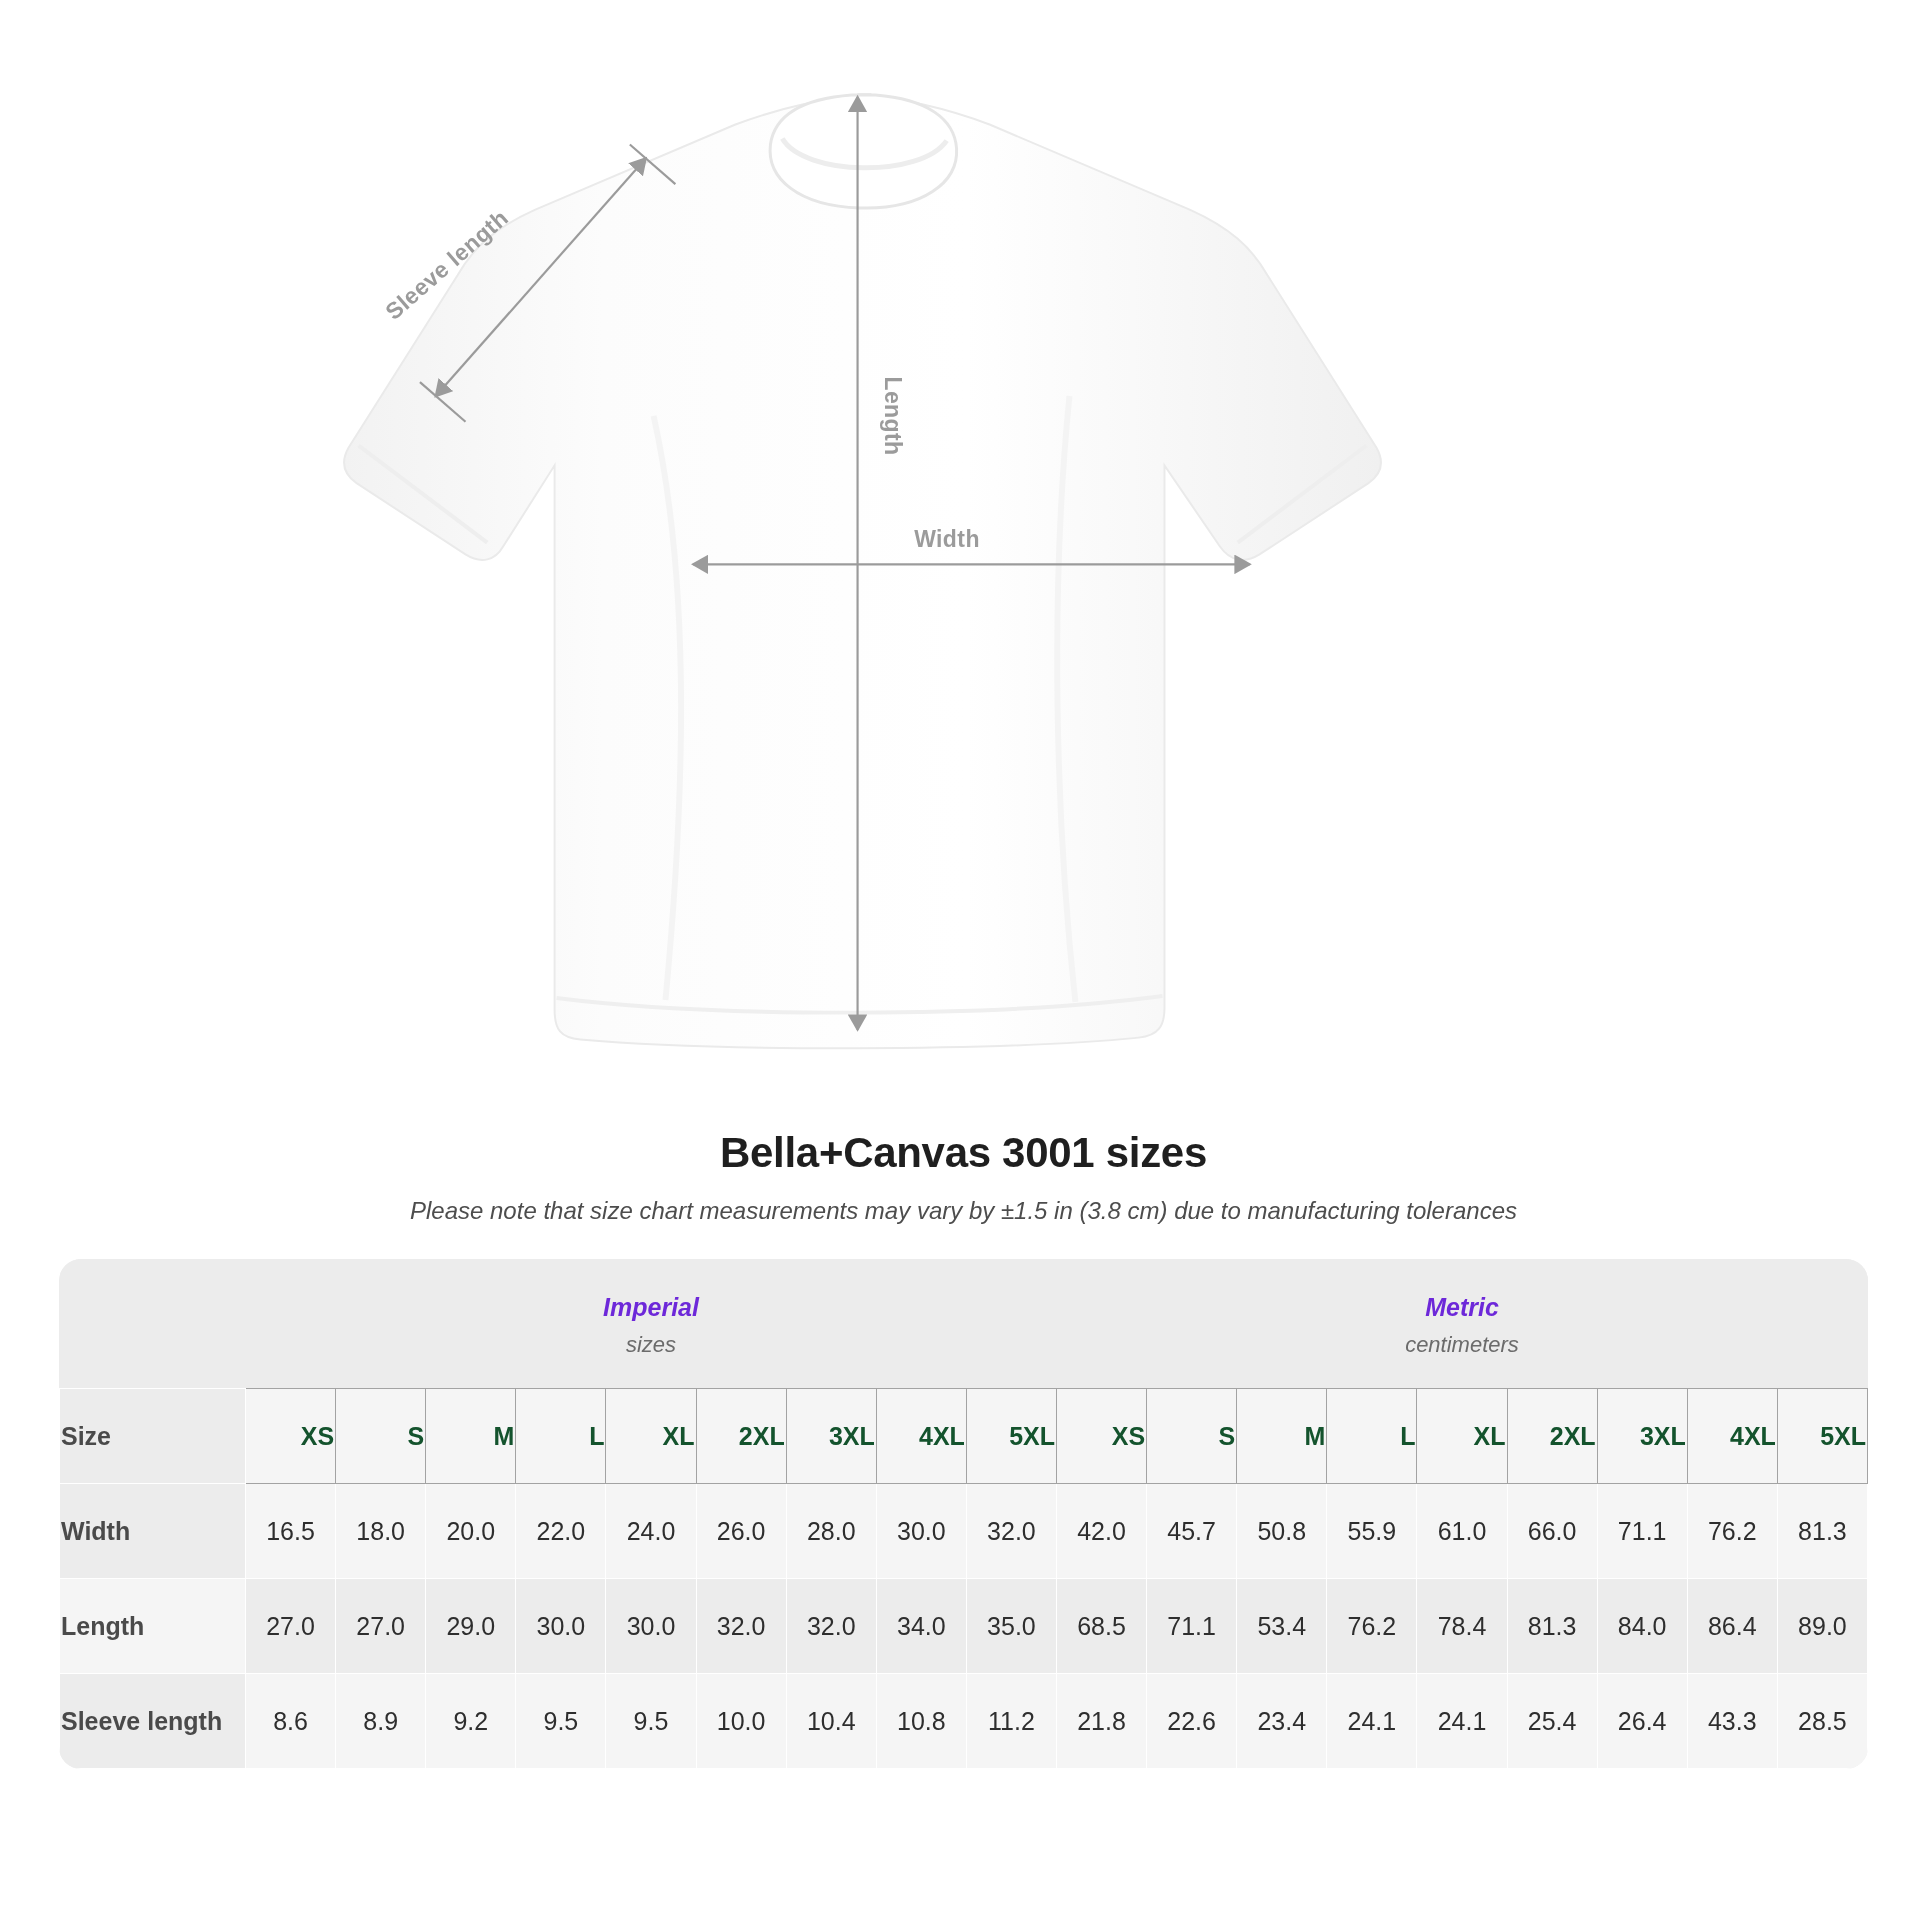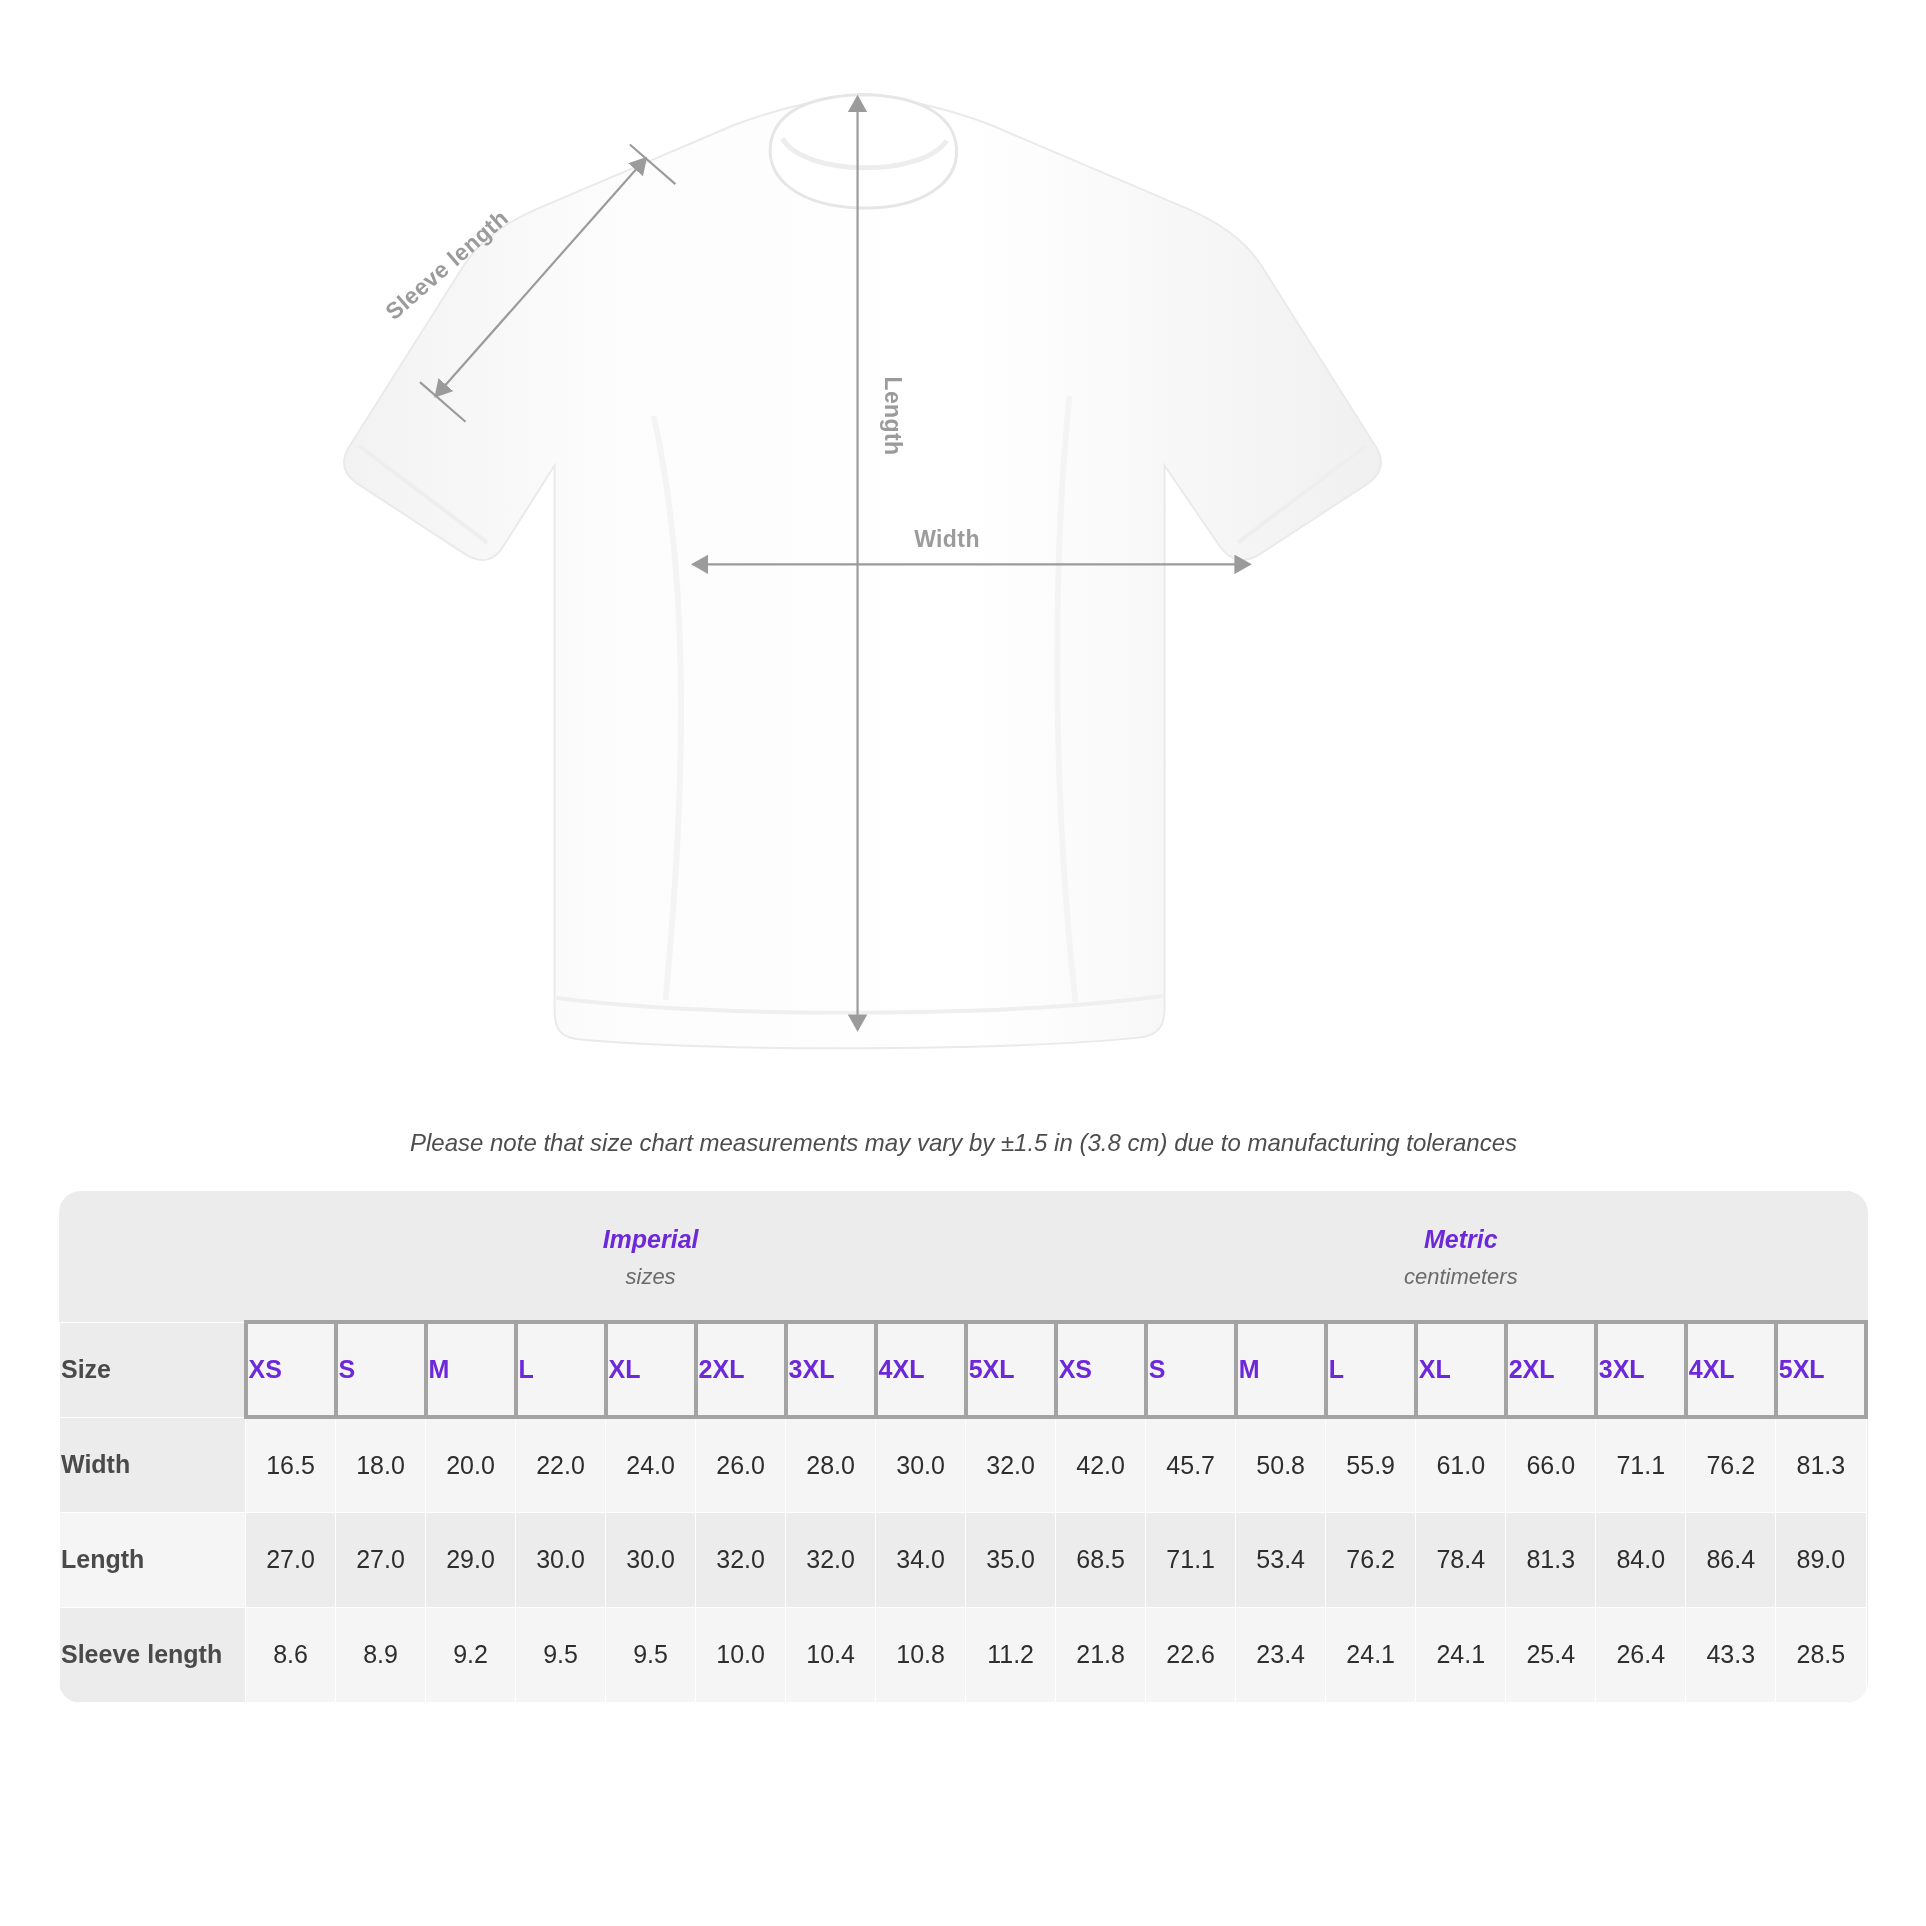--- a/index.html
+++ b/index.html
@@ -104,26 +104,26 @@
     font-weight: bold;
     color: #4a4a4a;
     text-align: left;
     font-size: 25px;
     border: 1px solid #ffffff;
   }
   th.size-head { font-size: 25px; height: 95px; }
   td.rowhead { height: 95px; }
   th.col-size {
     background: #f5f5f5;
-    color: #6d28d9;
+    color: #14532d;
     font-weight: bold;
     font-size: 25px;
-    text-align: left;
+    text-align: right;
     height: 95px;
-    border: 4px solid #a3a3a3;
+    border: 1px solid #a3a3a3;
   }
   td.val {
     background: #f5f5f5;
     color: #2e2e2e;
     font-size: 25px;
     text-align: center;
     height: 95px;
     border: 1px solid #ffffff;
   }
   tr.alt td.val { background: #ececec; }
@@ -199,20 +199,21 @@
         <line x1="636" y1="146" x2="682" y2="186"></line>
       </g>
     </svg>
 
     <div class="dim-label" id="label-sleeve">Sleeve length</div>
     <div class="dim-label" id="label-length">Length</div>
     <div class="dim-label" id="label-width">Width</div>
   </div>
 
   <div id="title-block">
+    <div id="chart-title">Bella+Canvas 3001 sizes</div>
     <div id="chart-note">Please note that size chart measurements may vary by ±1.5 in (3.8 cm) due to manufacturing tolerances</div>
   </div>
 
   <div id="table-wrap">
     <table>
       <colgroup id="colgroup">
           <col class="c-first">
           <col>
           <col>
           <col>

